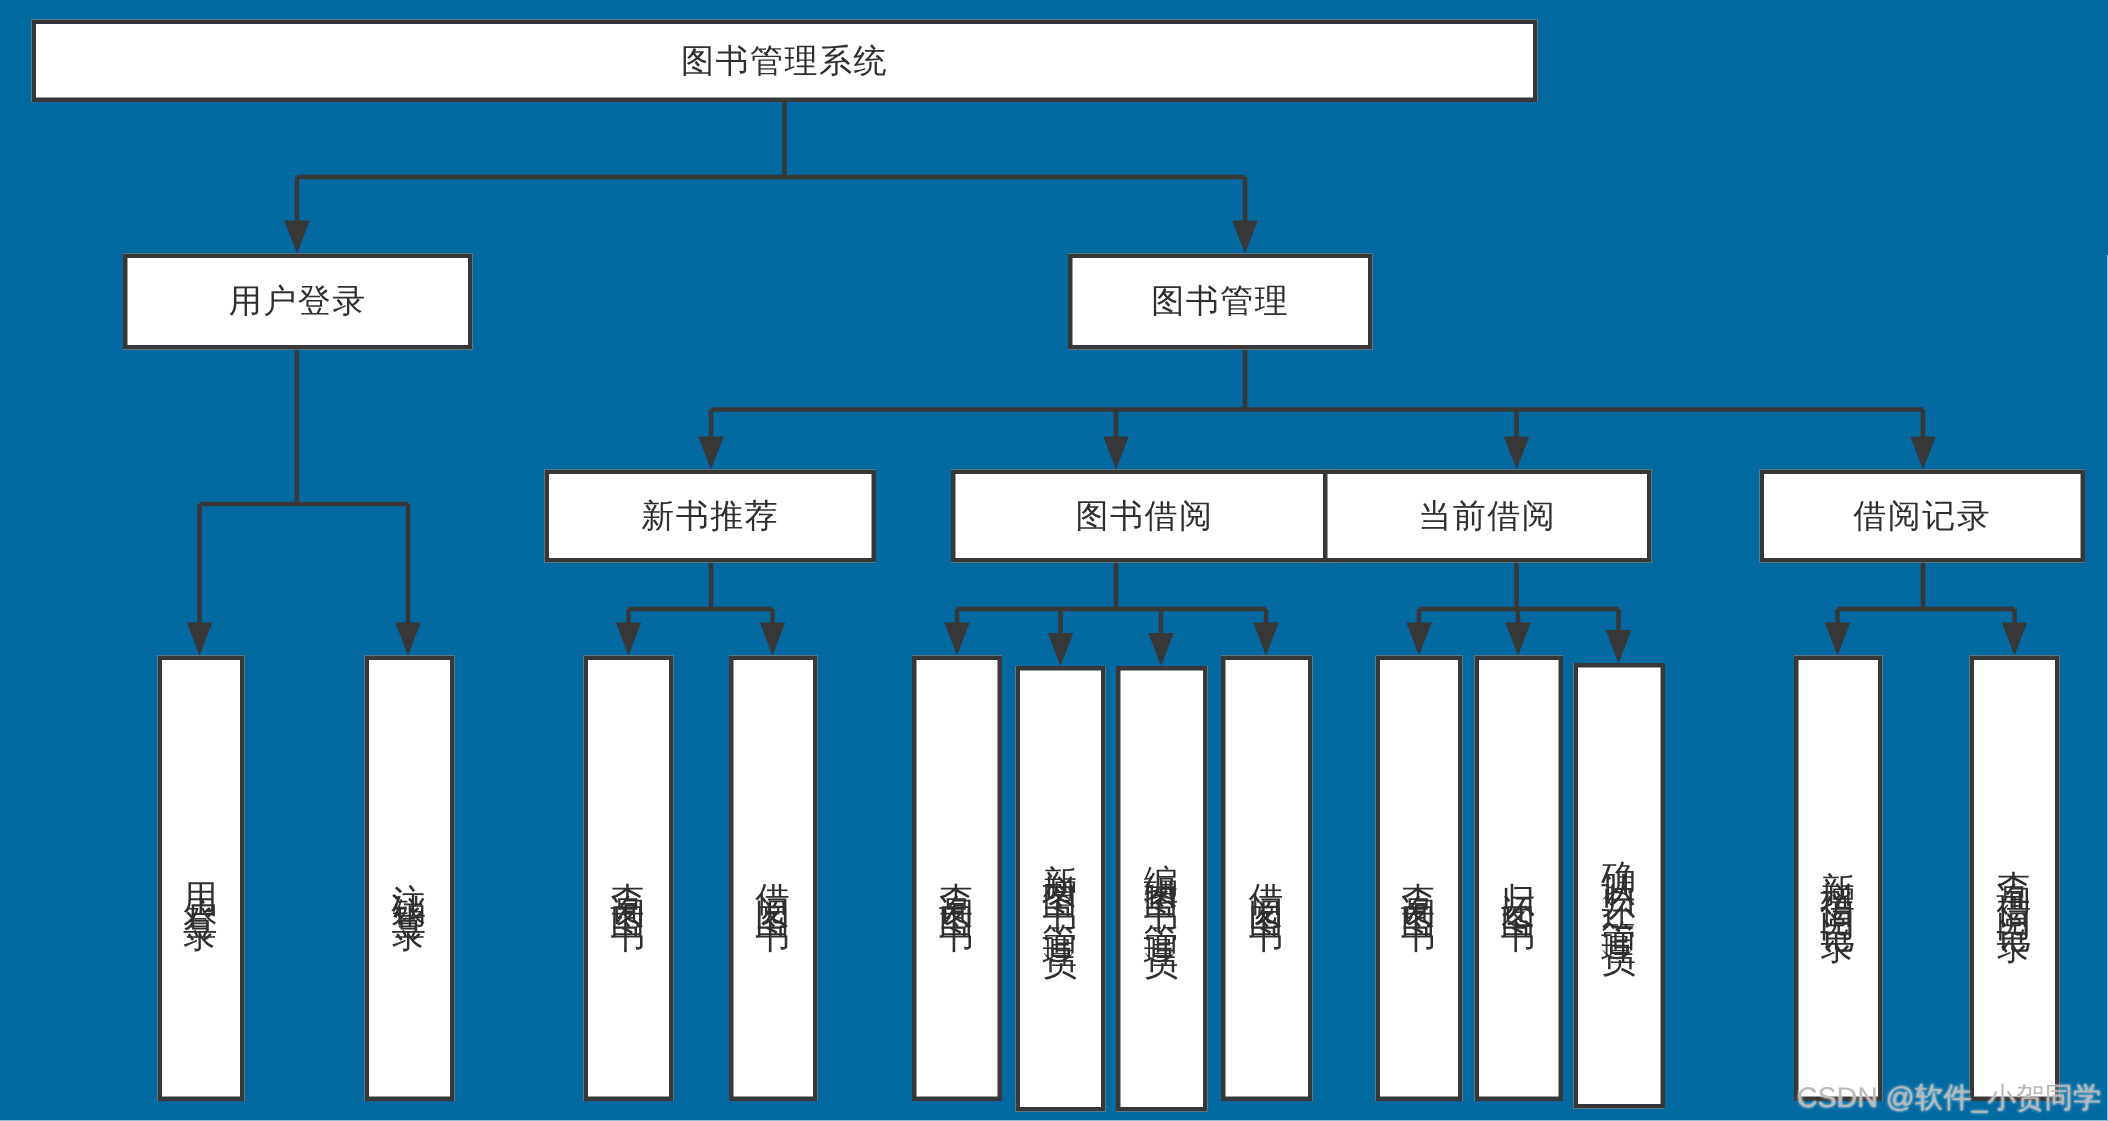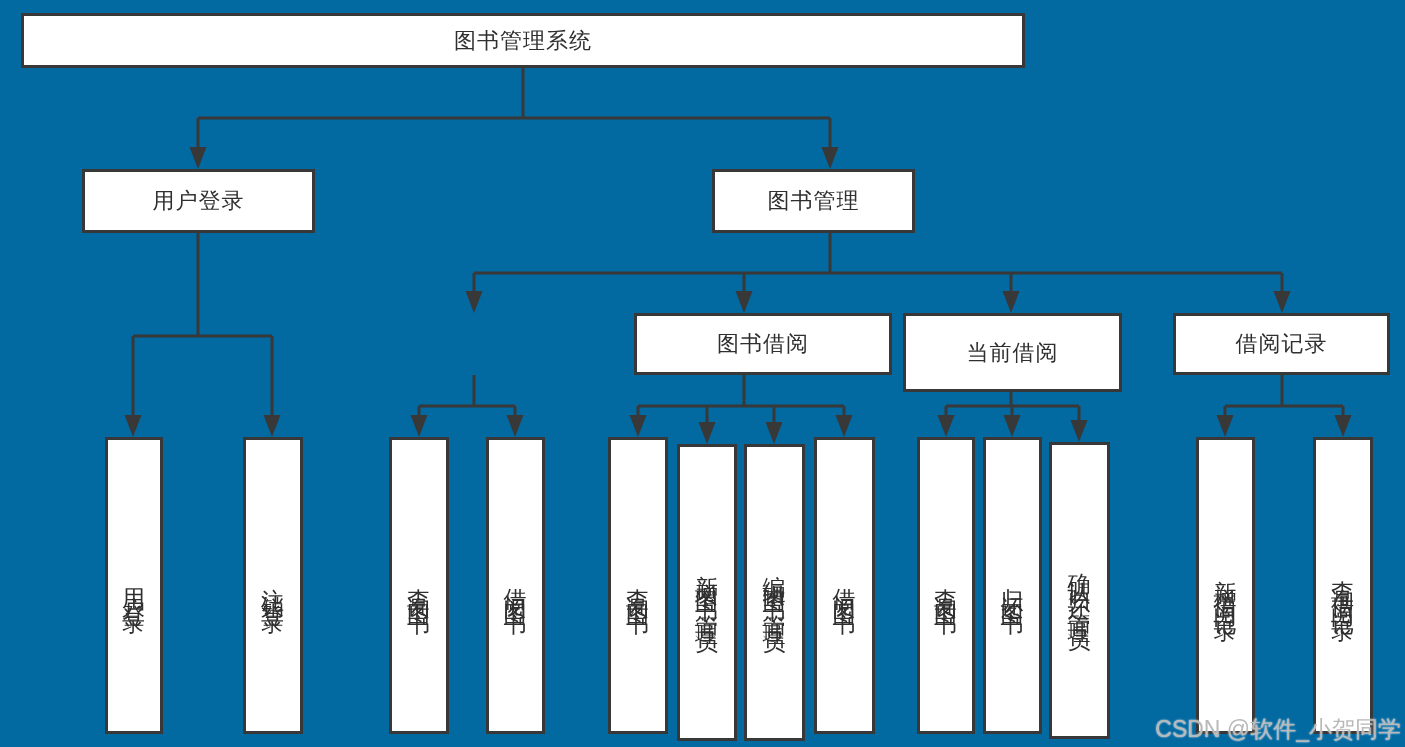--- a/index.html
+++ b/index.html
@@ -42,21 +42,21 @@
     writing-mode: vertical-lr;
     text-orientation: mixed;
     letter-spacing: 8px;
     line-height: 1.05;
     white-space: nowrap;
   }
   .watermark {
     position: absolute;
     right: 4px;
     bottom: 2px;
-    font-size: 23px;
+    font-size: 19px;
     color: #b9b9b9;
     text-shadow: 0 0 2px #ffffff;
     z-index: 3;
     white-space: nowrap;
   }
 </style>
 </head>
 <body>
 
 <div id="stage">
@@ -92,22 +92,23 @@
         <polygon points="1216.5,415 1233.5,415 1225,437"></polygon>
         <polygon points="1334.5,415 1351.5,415 1343,437"></polygon>
       </g>
   </svg>
 
   <div class="node hnode" style="left:21px; top:13px; width:1004px; height:55px;">图书管理系统</div>
 
   <div class="node hnode" style="left:82px; top:169px; width:233px; height:64px;">用户登录</div>
   <div class="node hnode" style="left:712px; top:169px; width:203px; height:64px;">图书管理</div>
 
+  <div class="node hnode" style="left:363px; top:313px; width:221px; height:62px;">新书推荐</div>
   <div class="node hnode" style="left:634px; top:313px; width:258px; height:62px;">图书借阅</div>
-  <div class="node hnode" style="left:903px; top:313px; width:219px; height:79px;">当前借阅</div>
+  <div class="node hnode" style="left:882px; top:313px; width:219px; height:62px;">当前借阅</div>
   <div class="node hnode" style="left:1173px; top:313px; width:217px; height:62px;">借阅记录</div>
 
   <div class="node vnode" style="left:105px; top:437px; width:58px; height:297px;">
     <span class="vtext">用户登录</span>
   </div>
   <div class="node vnode" style="left:243px; top:437px; width:60px; height:297px;">
     <span class="vtext">注销登录</span>
   </div>
 
   <div class="node vnode" style="left:389px; top:437px; width:60px; height:297px;">

